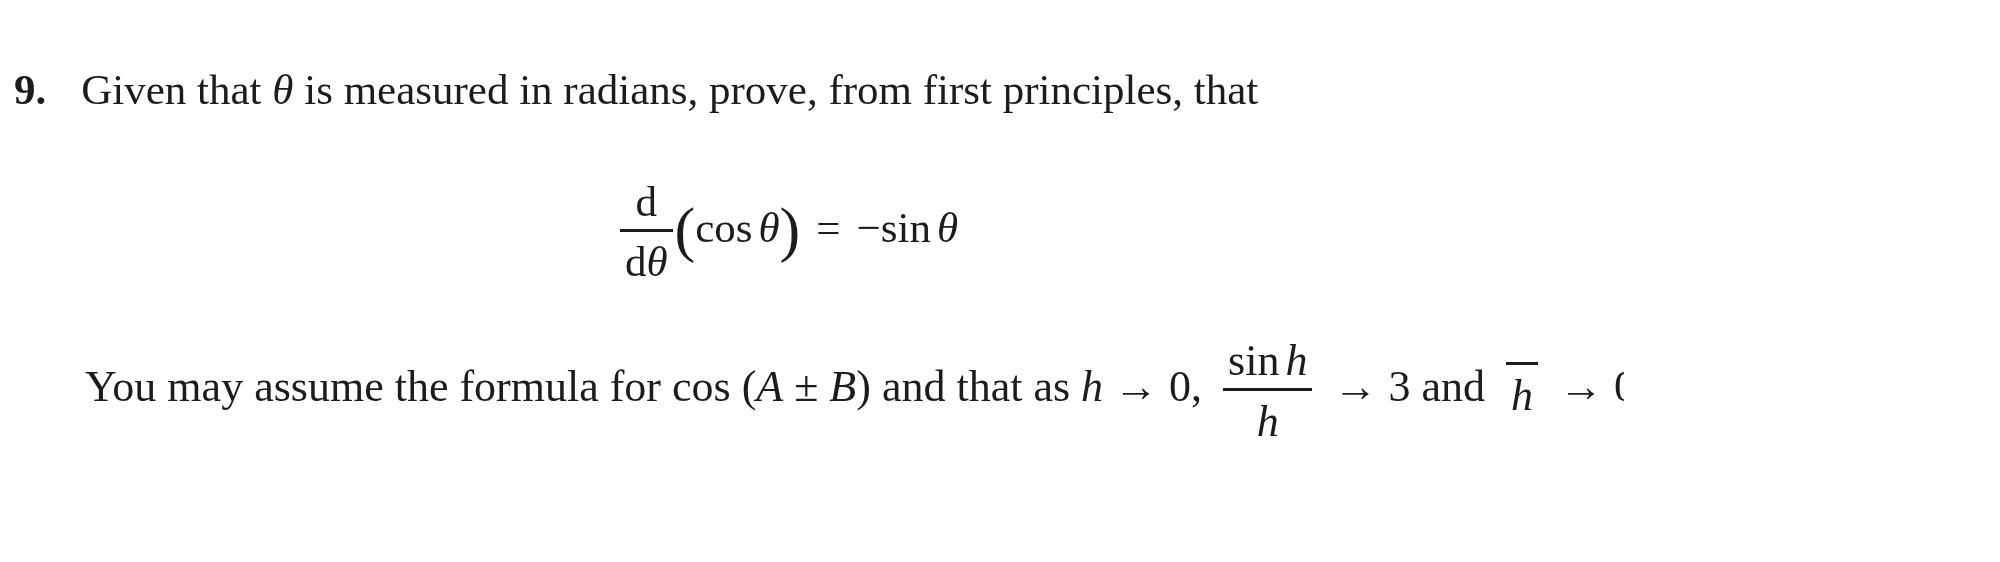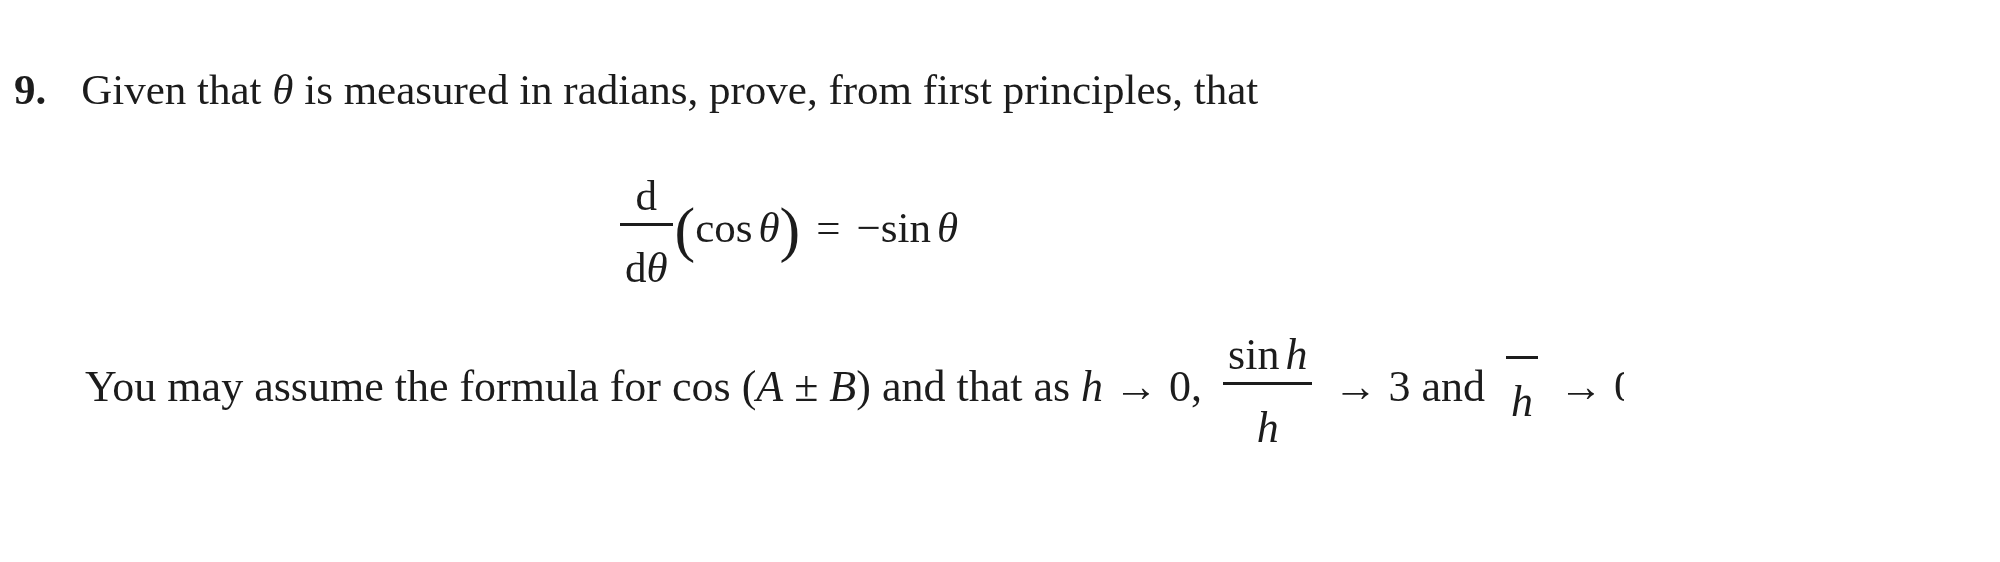--- a/index.html
+++ b/index.html
@@ -43,21 +43,21 @@
     display: inline-flex;
     flex-direction: column;
     align-items: center;
     vertical-align: middle;
     line-height: 1.12;
     text-align: center;
     margin: 0 10px;
   }
   .frac .num, .frac .den { display: block; padding: 0 5px; white-space: nowrap; }
   .frac .num { padding-bottom: 3px; }
-  .frac .den { padding-top: 18px; }
+  .frac .den { padding-top: 6px; }
   .frac .bar {
     align-self: stretch;
     height: 0;
     border-top: 3px solid currentColor;
   }
 
   .bigparen {
     display: inline-block;
     font-size: 62px;
     line-height: 1;

